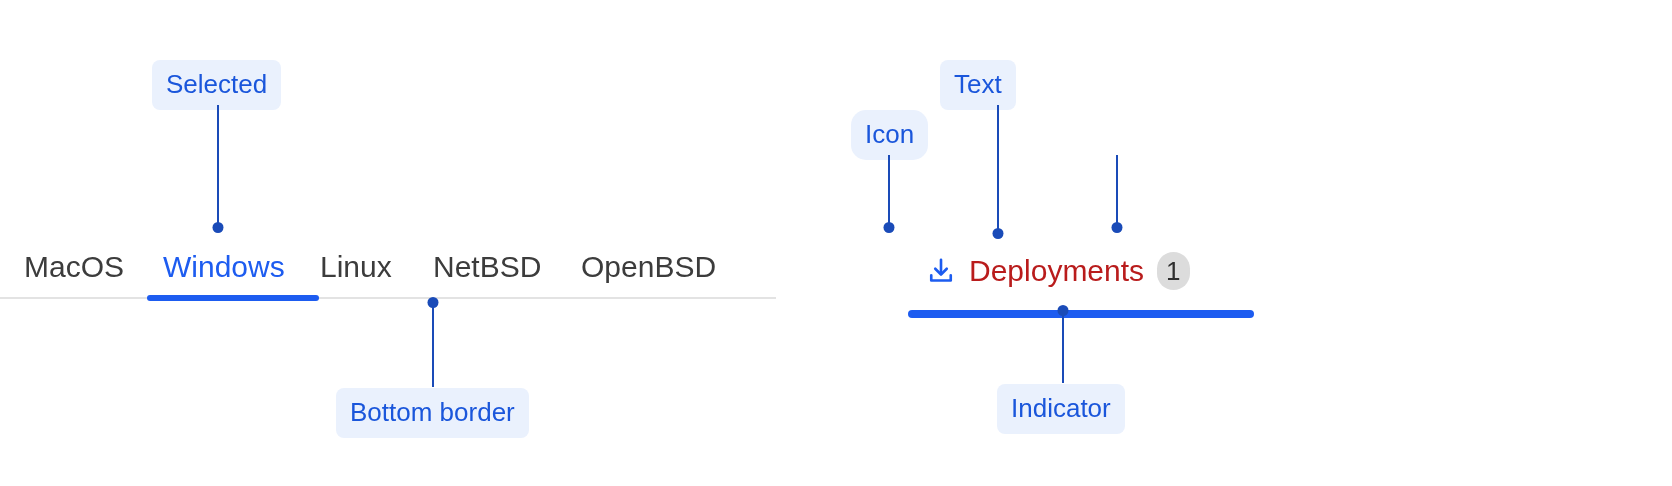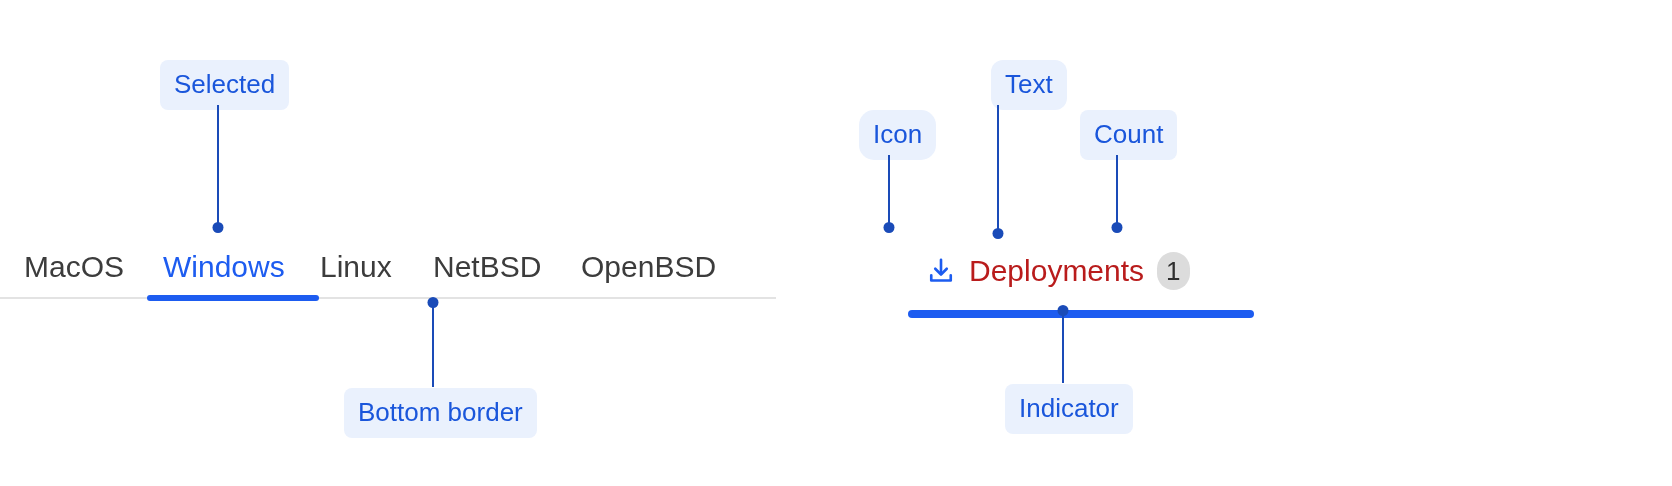--- a/index.html
+++ b/index.html
@@ -25,21 +25,20 @@
   .callout {
     position: absolute;
     background: #eaf1fd;
     color: #1a56db;
     border-radius: 8px;
     font-size: 26px;
     line-height: 1;
     padding: 11px 14px 13px 14px;
     white-space: nowrap;
     font-family: "Liberation Sans", sans-serif;
-    margin-left: 8px;
   }
 
   
   .connector {
     position: absolute;
     width: 2px;
     background: #1a4bb8;
   }
   .connector-dot {
     position: absolute;
@@ -195,29 +194,26 @@
   <div class="callout" style="left:336px; top:388px;text-align:center;">
     <span>Bottom border</span>
   </div>
 
   <div class="callout" style="left:851px; top:110px;border-radius:15px;">
     <span>Icon</span>
   </div>
   <div class="connector" style="left:888px; top:155px; height:72px;"></div>
   <div class="connector-dot" style="left:889px; top:222px;"></div>
 
-  <div class="callout" style="left:983px; top:60px;border-radius:12px;">
+  <div class="callout" style="left:940px; top:60px;">
     <span>Text</span>
   </div>
   <div class="connector" style="left:997px; top:105px; height:127px;"></div>
   <div class="connector-dot" style="left:998px; top:228px;"></div>
 
-  <div class="callout" style="left:1072px; top:110px;">
-    <span>Count</span>
-  </div>
   <div class="connector" style="left:1116px; top:155px; height:72px;"></div>
   <div class="connector-dot" style="left:1117px; top:222px;"></div>
 
   <div class="connector-dot" style="left:1063px; top:305px;"></div>
   <div class="connector" style="left:1062px; top:311px; height:72px;"></div>
   <div class="callout" style="left:997px; top:384px;">
     <span>Indicator</span>
   </div>
 
 </div>

